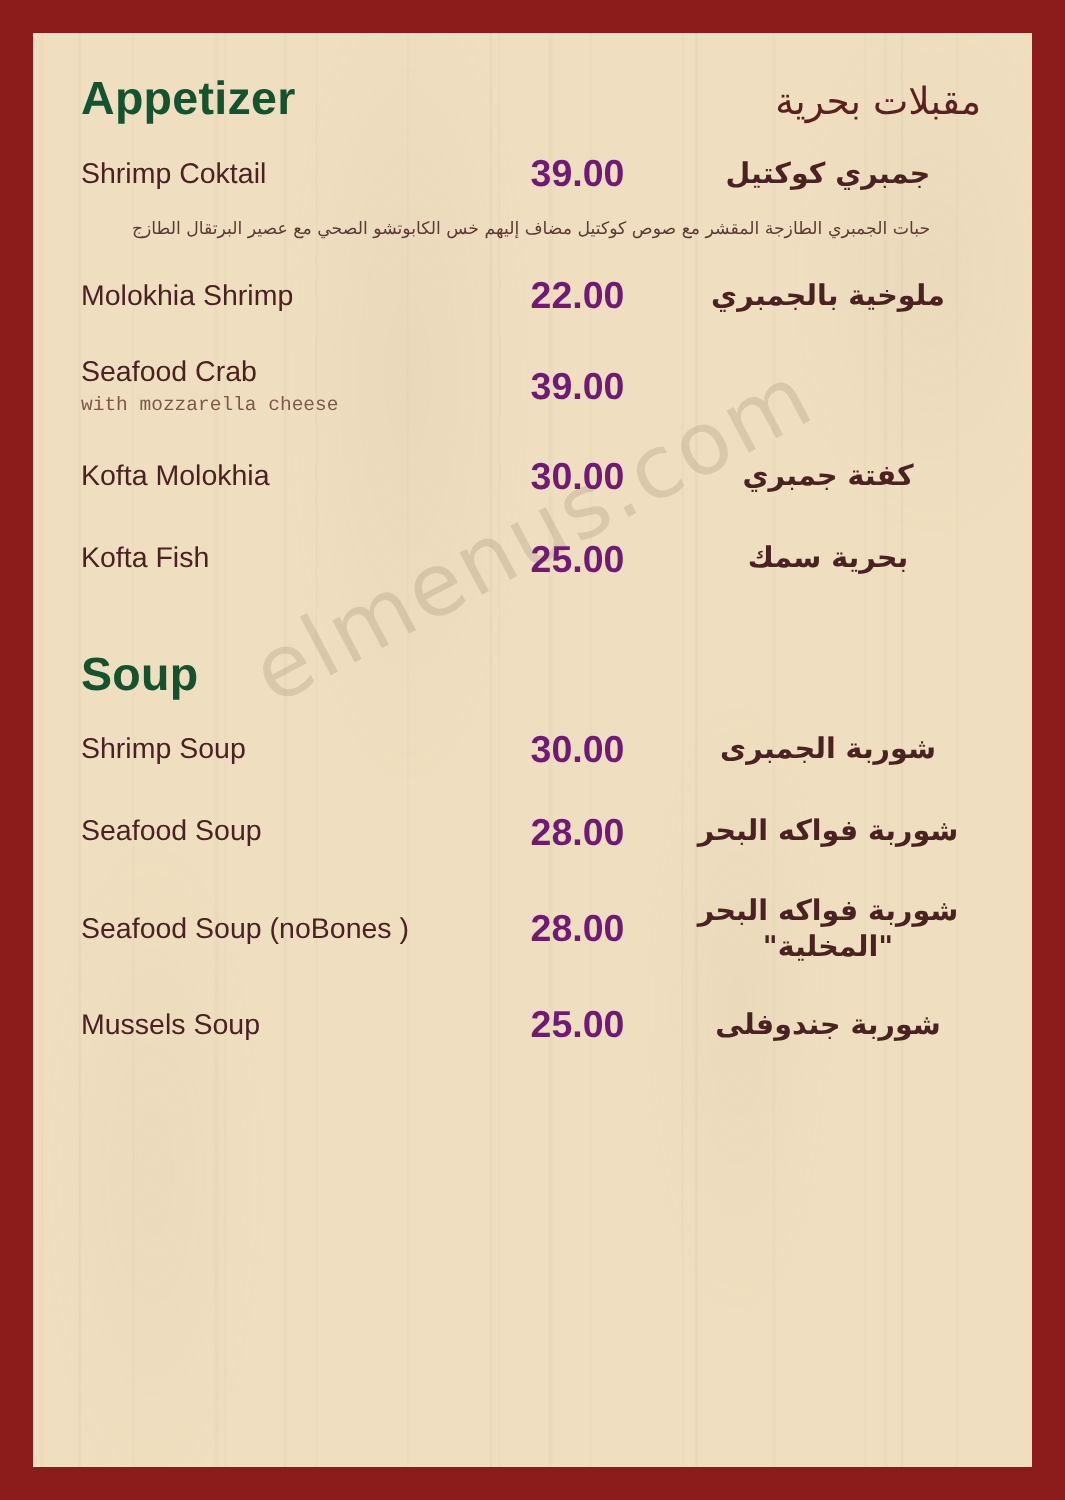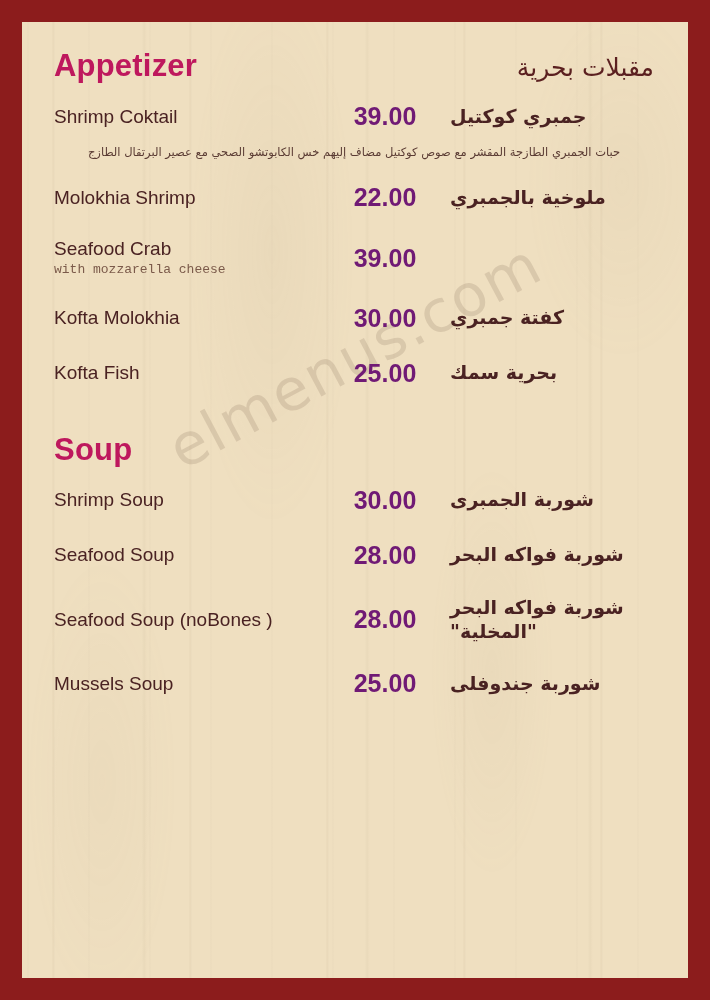--- a/index.html
+++ b/index.html
@@ -68,21 +68,21 @@
   }
   .section-head {
     display: flex;
     align-items: baseline;
     justify-content: space-between;
     margin: 0 0 14px 0;
   }
   .section-title-en {
     font-size: 31px;
     font-weight: bold;
-    color: #be185d;
+    color: #14532d;
     letter-spacing: .2px;
   }
   .section-title-ar {
     font-size: 25px;
     font-weight: normal;
     color: #5b2020;
     direction: rtl;
     font-family: "DejaVu Sans", sans-serif;
   }
   .item {
@@ -94,21 +94,21 @@
     width: 266px;
     flex: 0 0 266px;
   }
   .item .col-price {
     width: 130px;
     flex: 0 0 130px;
     text-align: center;
   }
   .item .col-ar {
     flex: 1 1 auto;
-    text-align: left;
+    text-align: center;
     direction: rtl;
   }
   .name-en {
     font-size: 19px;
     color: #4a2222;
     line-height: 1.15;
   }
   .sub-en {
     font-size: 13px;
     color: #7b5a4a;

